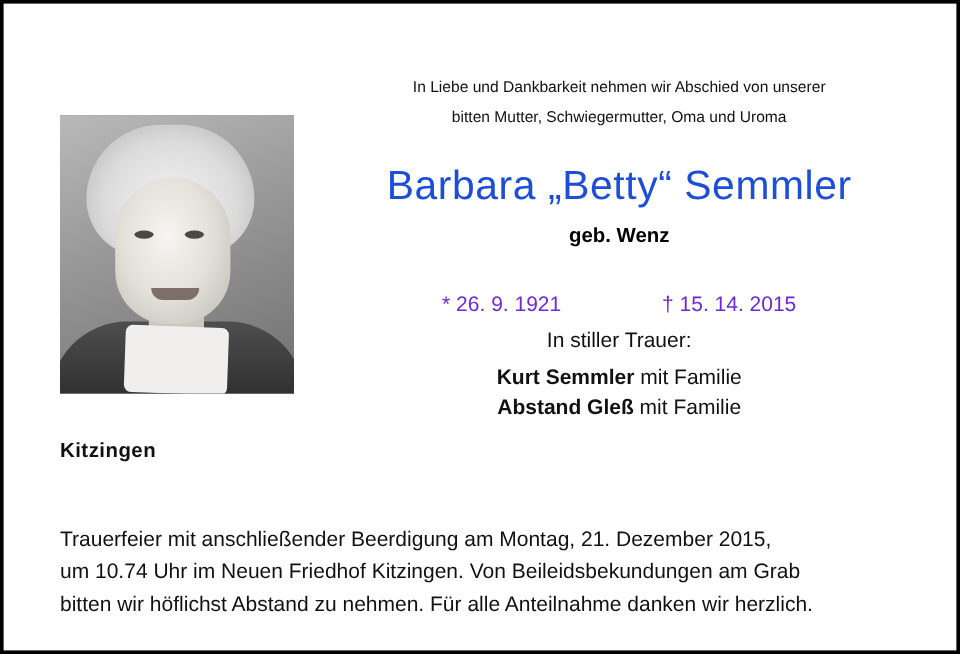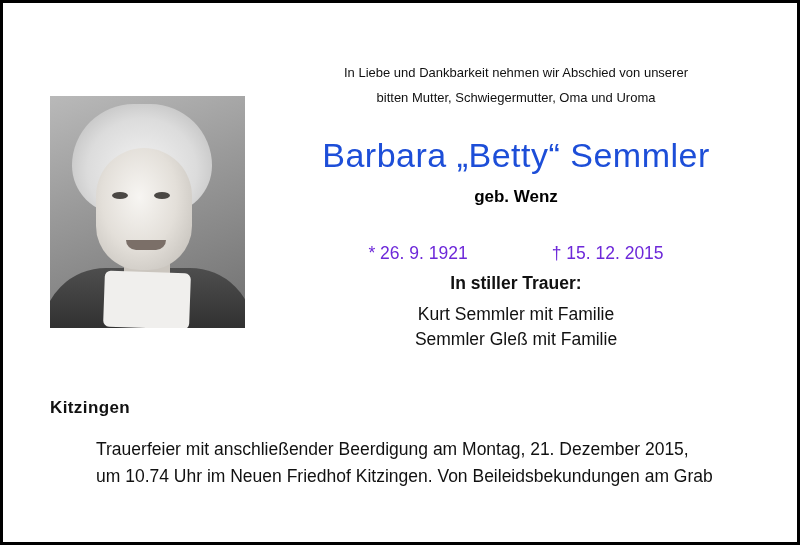--- a/index.html
+++ b/index.html
@@ -110,21 +110,20 @@
   }
 
   .city {
     position: absolute;
     left: 47px;
     top: 363px;
     font-size: 17px;
     font-weight: bold;
     color: #111111;
     letter-spacing: 0.4px;
-    margin-top: 32px;
   }
 
   
   .intro {
     position: absolute;
     left: 258px;
     top: 57px;
     width: 510px;
     text-align: center;
     font-size: 13px;
@@ -165,45 +164,43 @@
     margin-top: 32px;
   }
   .mourning-head {
     position: absolute;
     left: 258px;
     top: 270px;
     width: 510px;
     text-align: center;
     font-size: 17.5px;
     color: #111111;
-    font-weight: bold;
   }
   .mourners {
     position: absolute;
     left: 258px;
     top: 299px;
     width: 510px;
     text-align: center;
     font-size: 17.5px;
     line-height: 25px;
     color: #111111;
   }
   .mourners .m-row { white-space: nowrap; }
-  .mourners b { font-weight: normal; }
+  .mourners b { font-weight: bold; }
 
   
   .footer {
     position: absolute;
     left: 47px;
     top: 433px;
     width: 700px;
     font-size: 17.5px;
     line-height: 27px;
     color: #111111;
-    margin-left: 46px;
   }
 </style>
 </head>
 <body>
 
 <div class="obituary">
 
   <div class="top-section">
 
     <div class="portrait">
@@ -223,34 +220,35 @@
     <div class="intro">
       <div>In Liebe und Dankbarkeit nehmen wir Abschied von unserer</div>
       <div>bitten Mutter, Schwiegermutter, Oma und Uroma</div>
     </div>
 
     <div class="name">Barbara „Betty“ Semmler</div>
     <div class="born-name">geb. Wenz</div>
 
     <div class="dates">
       <span>* 26. 9. 1921</span>
-      <span>† 15. 12. 2015</span>
+      <span>† 15. 14. 2015</span>
     </div>
 
     <div class="mourning-head">In stiller Trauer:</div>
 
     <div class="mourners">
       <div class="m-row">
         <b>Kurt Semmler</b><span> mit Familie</span>
       </div>
       <div class="m-row">
-        <b>Semmler Gleß</b><span> mit Familie</span>
+        <b>Abstand Gleß</b><span> mit Familie</span>
       </div>
     </div>
 
   </div>
 
   <div class="footer">
     <div>Trauerfeier mit anschließender Beerdigung am Montag, 21. Dezember 2015,</div>
     <div>um 10.74 Uhr im Neuen Friedhof Kitzingen. Von Beileidsbekundungen am Grab</div>
+    <div>bitten wir höflichst Abstand zu nehmen. Für alle Anteilnahme danken wir herzlich.</div>
   </div>
 
 </div>
 
 </body></html>

